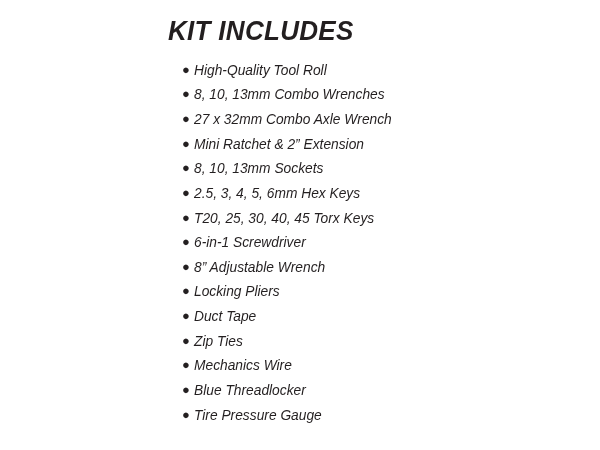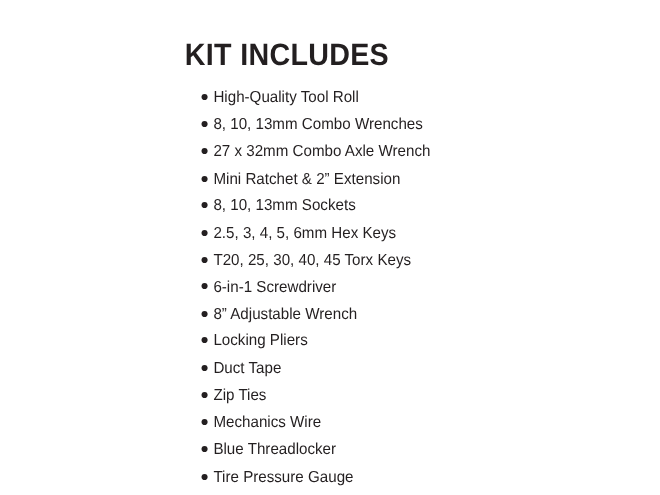--- a/index.html
+++ b/index.html
@@ -16,22 +16,23 @@
   .page {
     position: relative;
     width: 600px;
     height: 450px;
     background: #ffffff;
     box-sizing: border-box;
   }
   .content {
     position: absolute;
     left: 168px;
-    top: 35px;
+    top: 16px;
     width: 400px;
+    font-style: italic;
   }
   .kit-title {
     font-family: "Liberation Sans", sans-serif;
     font-weight: bold;
     font-size: 28px;
     letter-spacing: 0.3px;
     color: #231f20;
     margin: 0 0 14px 0;
     line-height: 1.1;
     transform: scaleX(0.93);

